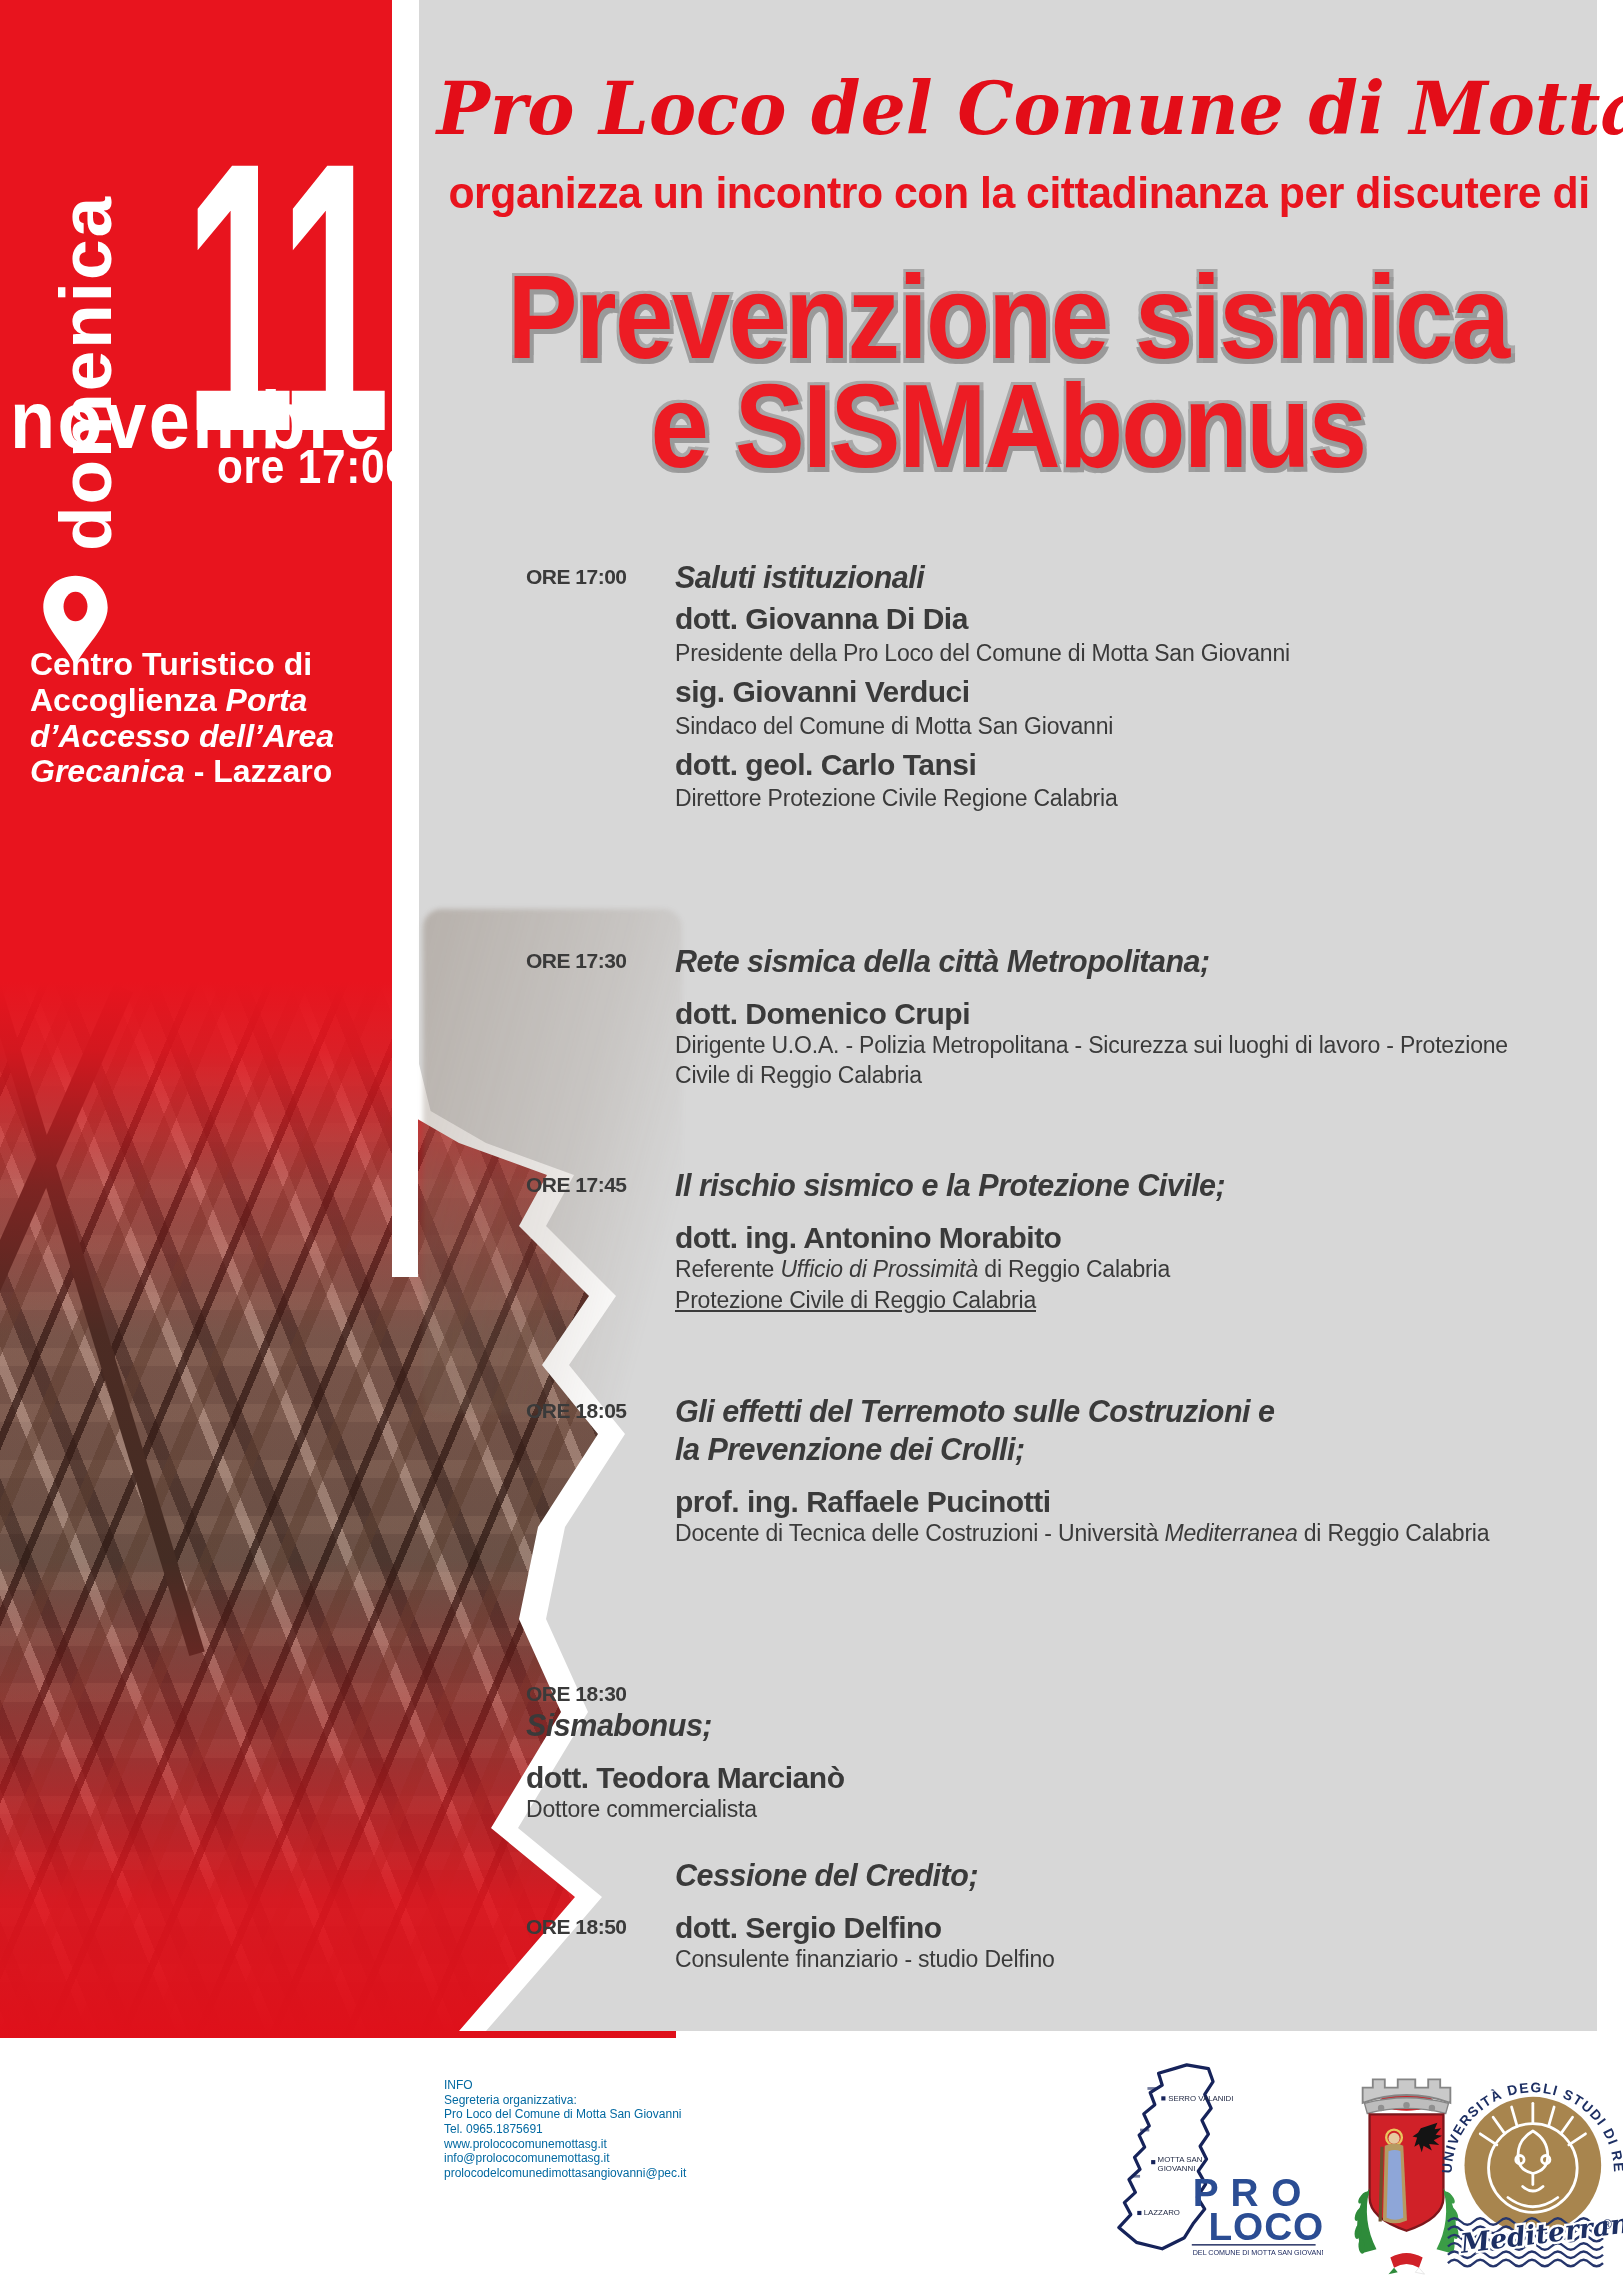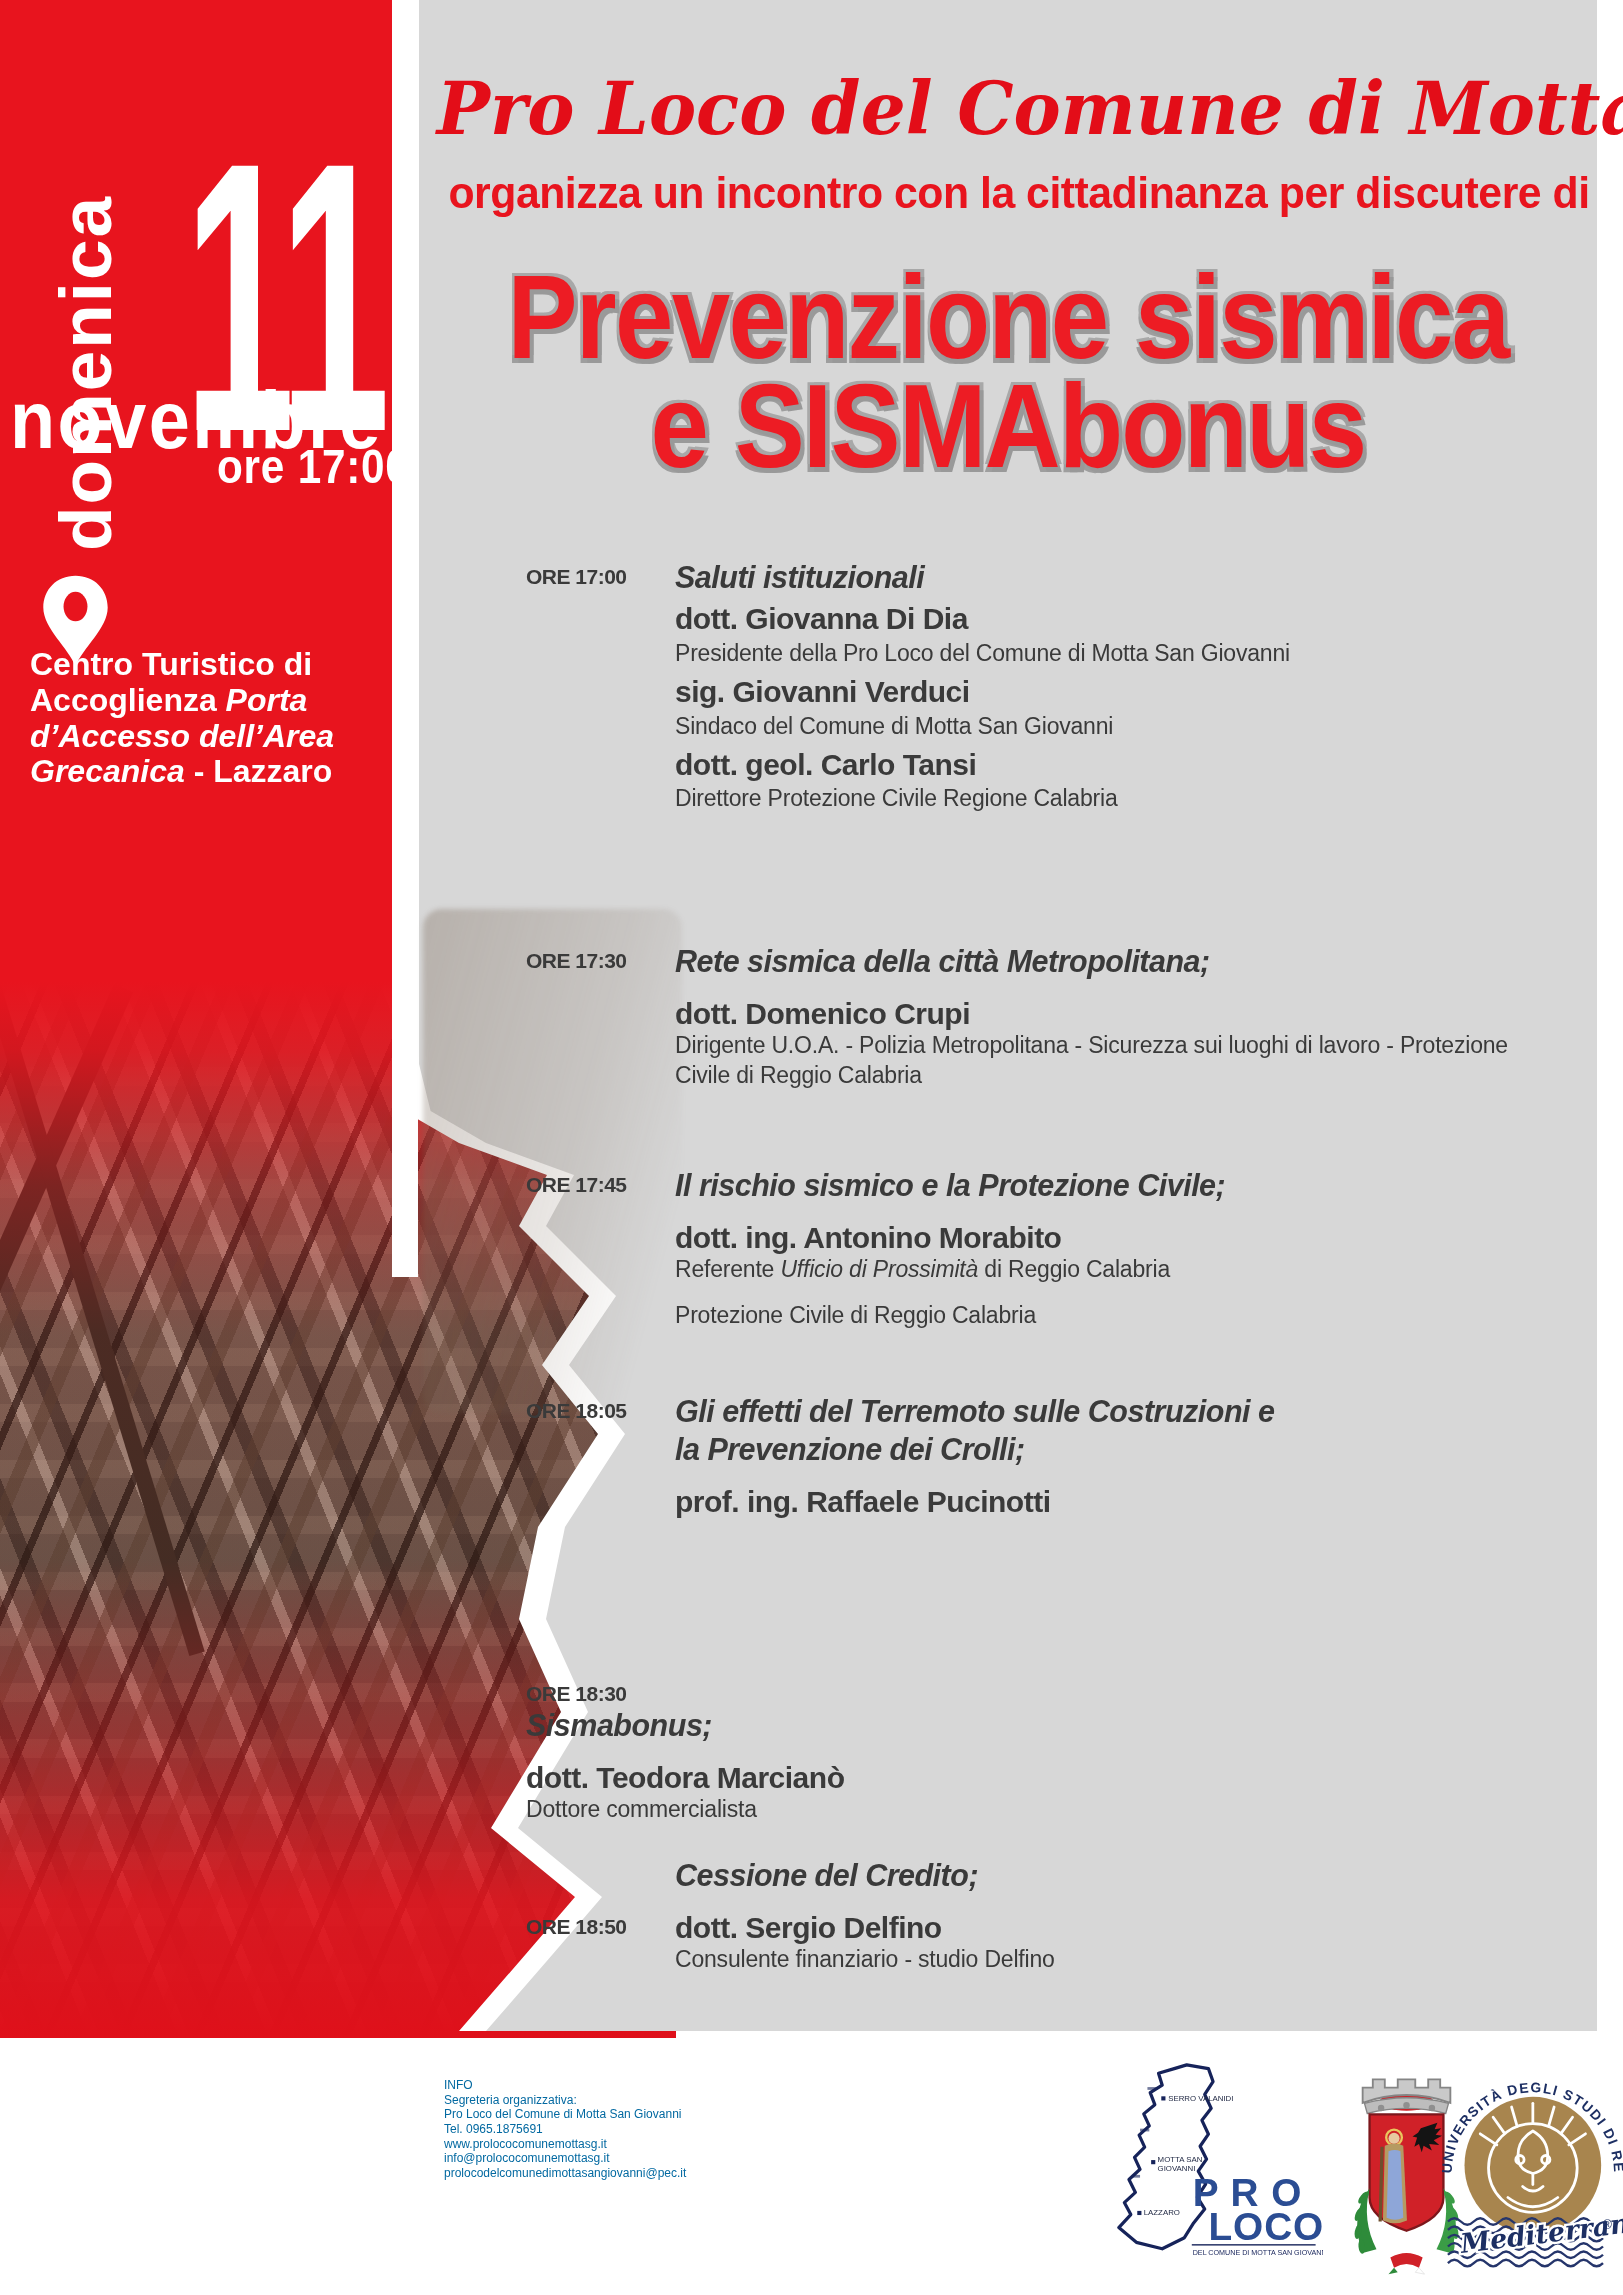--- a/index.html
+++ b/index.html
@@ -151,34 +151,35 @@
       </div>
     </div>
 
     <div class="row r3">
       <div class="time">ORE 17:45</div>
       <div class="body">
         <div class="s-title">Il rischio sismico e la Protezione Civile;</div>
         <div class="speaker">
           <div class="name">dott. ing.  Antonino Morabito</div>
           <div class="role"><span>Referente </span><span class="it">Ufficio di Prossimità</span><span> di Reggio Calabria</span></div>
-          <div class="role" style="margin-top:16px;">Protezione Civile di Reggio Calabria</div>
+          <div class="role" style="margin-top:1px;text-decoration:underline;">Protezione Civile di Reggio Calabria</div>
         </div>
       </div>
     </div>
 
     <div class="row r4">
       <div class="time">ORE 18:05</div>
       <div class="body">
         <div class="s-title">
           <div>Gli effetti del Terremoto sulle Costruzioni e</div>
           <div>la Prevenzione dei Crolli;</div>
         </div>
         <div class="speaker">
           <div class="name">prof. ing. Raffaele Pucinotti</div>
+          <div class="role"><span>Docente di Tecnica delle Costruzioni - Università </span><span class="it">Mediterranea</span><span> di Reggio Calabria</span></div>
         </div>
       </div>
     </div>
 
     <div class="row r5">
       <div class="time">ORE 18:30</div>
       <div class="body">
         <div class="s-title">Sismabonus;</div>
         <div class="speaker">
           <div class="name">dott. Teodora Marcianò</div>

